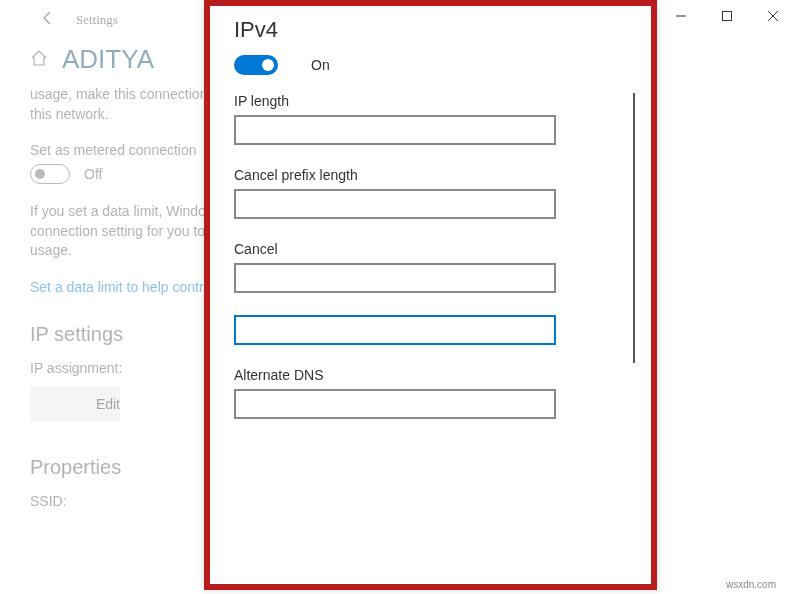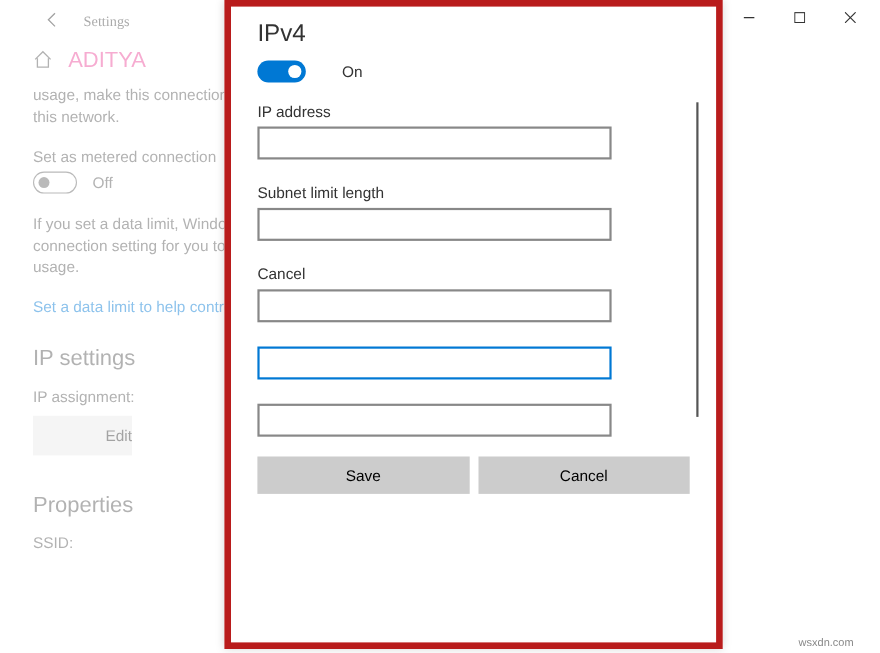--- a/index.html
+++ b/index.html
@@ -53,23 +53,23 @@
       color: #555;
       max-width: 420px;
     }
     .bg-title-row {
       display:flex;
       align-items:center;
       gap:14px;
       margin:6px 0 10px 0;
     }
     .bg-title {
-      font-size: 20px;
+      font-size: 26px;
       font-weight: 400;
-      color: #ec4899;
+      color: #0c4a6e;
     }
     .bg-text {
       font-size: 14px;
       line-height: 1.4;
       margin-bottom: 14px;
       color: #555;
     }
     .bg-label { color:#555; margin: 18px 0 6px 0; }
     .toggle-off {
       width: 40px; height: 20px;
@@ -252,33 +252,30 @@
 
 <div class="modal">
   <h1>IPv4</h1>
   <div class="toggle-row">
     <span class="toggle-on"></span>
     <span>On</span>
   </div>
   <div class="form-scroll">
     <div class="scroll-track"></div>
 
-    <label class="field-label">IP address</label>
+    <label class="field-label">IP length</label>
     <input class="field-input" value="" style="">
 
-    <label class="field-label">Subnet limit length</label>
+    <label class="field-label">Cancel prefix length</label>
     <input class="field-input" value="" style="">
 
     <label class="field-label">Cancel</label>
     <input class="field-input" value="" style="">
 
     <input class="field-input focused" value="" style="">
 
+    <label class="field-label">Alternate DNS</label>
     <input class="field-input" style="margin-bottom: 14px;" value="">
 
-    <div class="btn-row">
-      <button class="dlg-btn">Save</button>
-      <button class="dlg-btn">Cancel</button>
-    </div>
   </div>
 </div>
 
 <div class="watermark">wsxdn.com</div>
 
 </body></html>

